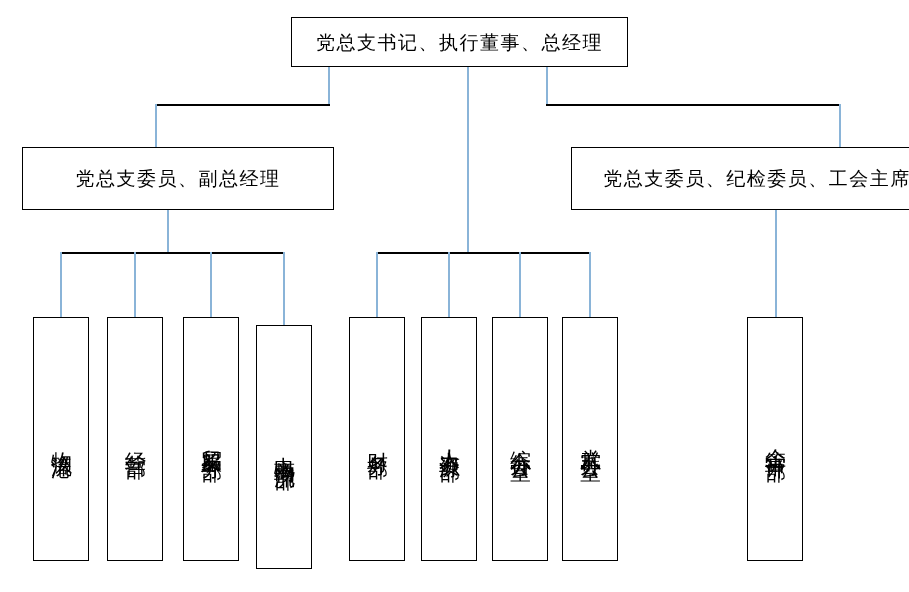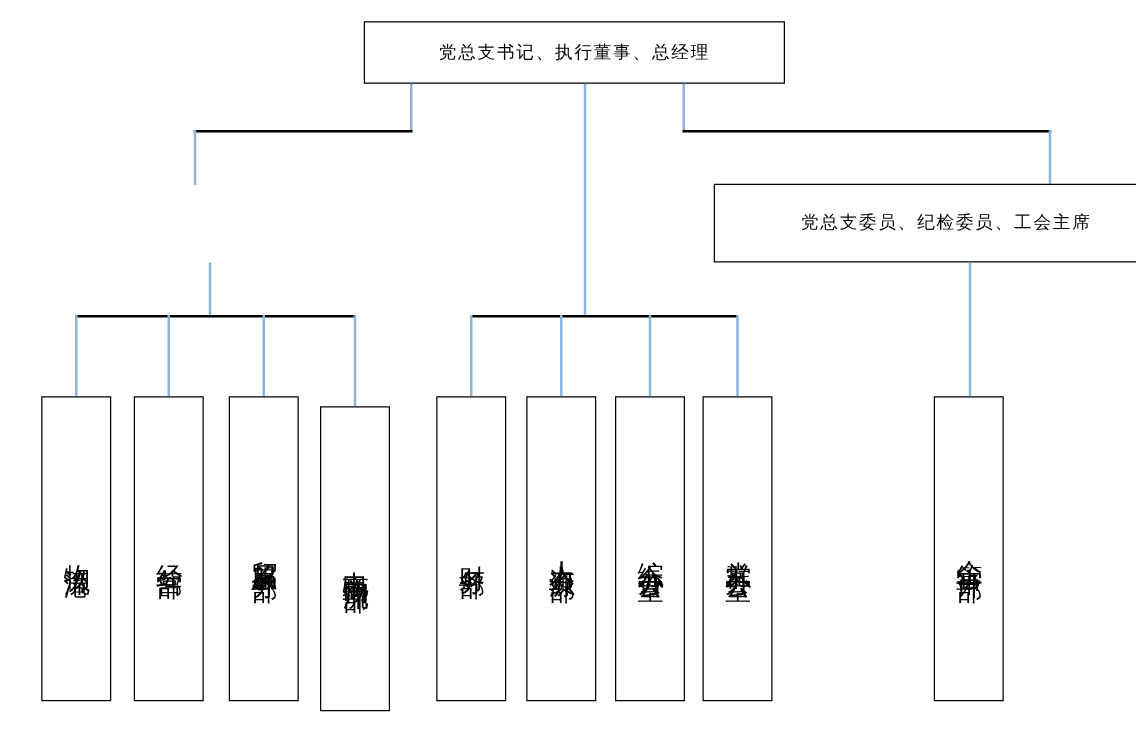--- a/index.html
+++ b/index.html
@@ -21,21 +21,21 @@
   .node-box {
     position: absolute;
     border: 1.5px solid #000000;
     background: #ffffff;
     box-sizing: border-box;
     display: flex;
     align-items: center;
     justify-content: center;
   }
   .node-label-h {
-    font-size: 14px;
+    font-size: 19px;
     letter-spacing: 1.5px;
     white-space: nowrap;
     line-height: 1.2;
     text-align: center;
   }
   .dept-box {
     position: absolute;
     border: 1.5px solid #000000;
     background: #ffffff;
     box-sizing: border-box;
@@ -74,20 +74,23 @@
   <div class="conn-v" style="left:328px; top:67px; height:38px;"></div>
   <div class="conn-v" style="left:467px; top:67px; height:186px;"></div>
   <div class="conn-v" style="left:546px; top:67px; height:38px;"></div>
 
   <div class="conn-h" style="left:155px; top:104px; width:175px;"></div>
   <div class="conn-v" style="left:155px; top:104px; height:44px;"></div>
 
   <div class="conn-h" style="left:546px; top:104px; width:295px;"></div>
   <div class="conn-v" style="left:839px; top:104px; height:44px;"></div>
 
+  <div class="node-box" style="left:22px; top:147px; width:312px; height:63px;">
+    <span class="node-label-h">党总支委员、副总经理</span>
+  </div>
 
   <div class="node-box" style="left:571px; top:147px; width:372px; height:63px;">
     <span class="node-label-h">党总支委员、纪检委员、工会主席</span>
   </div>
 
   <div class="conn-v" style="left:167px; top:210px; height:44px;"></div>
 
   <div class="conn-v" style="left:775px; top:210px; height:107px;"></div>
 
   <div class="conn-h" style="left:60px; top:252px; width:224px;"></div>

